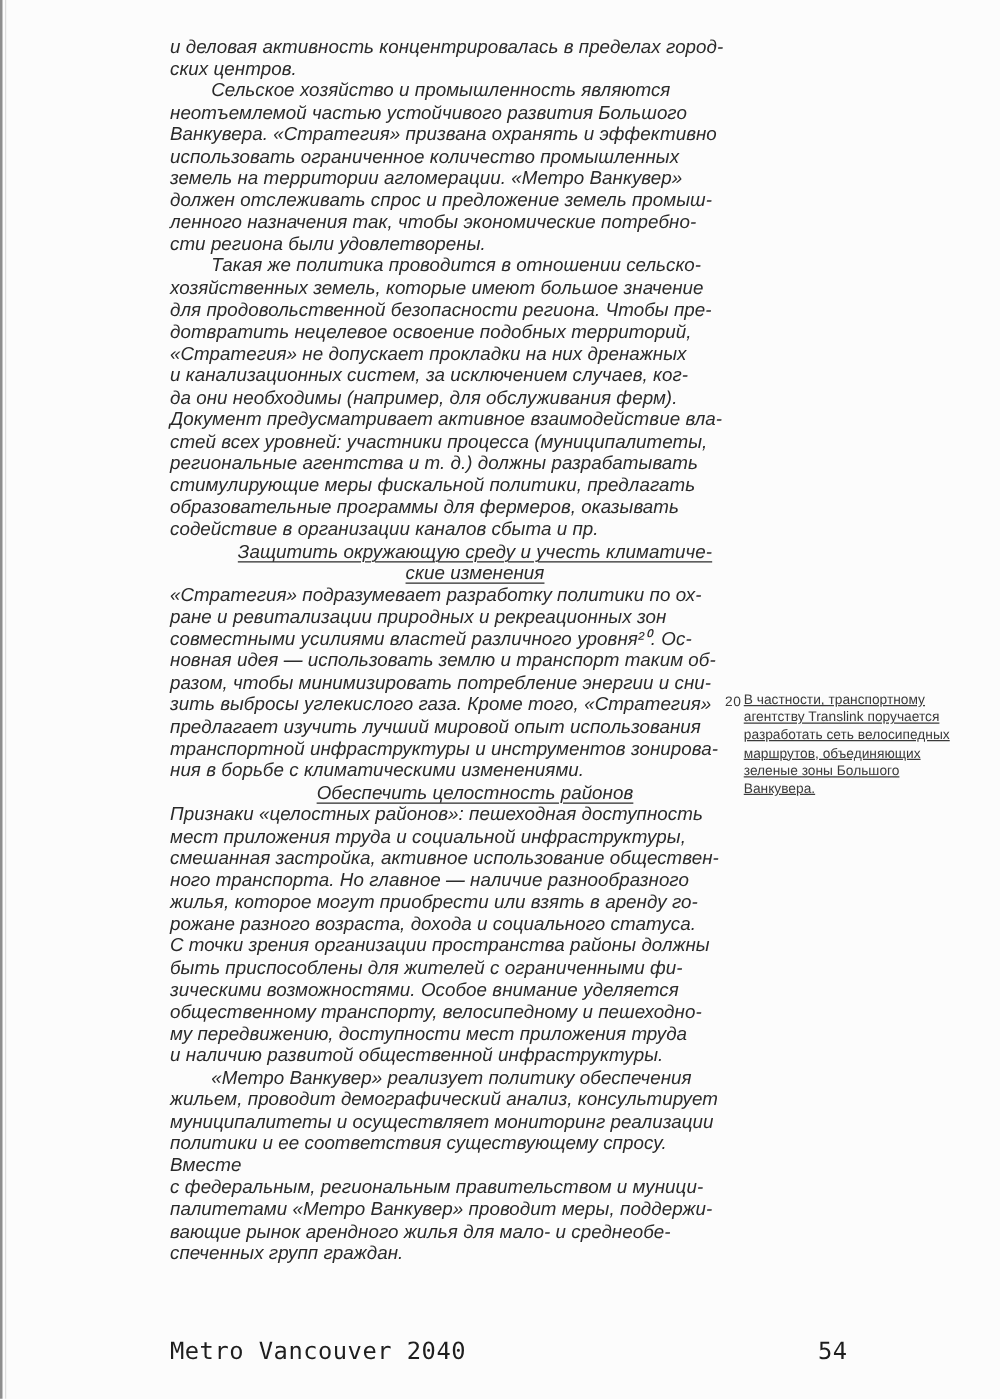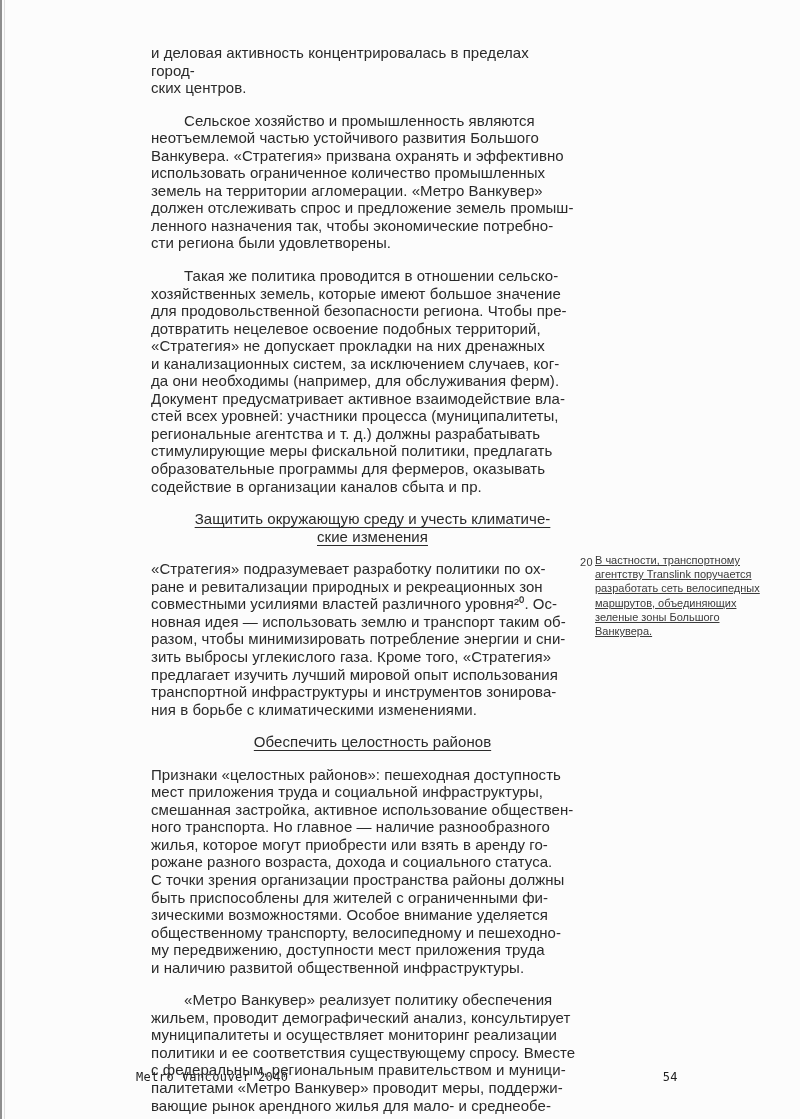--- a/index.html
+++ b/index.html
@@ -18,21 +18,21 @@
   .edge-light { position: absolute; left: 4px; top: 0; width: 1px; height: 1119px; background: #dedede; }
 
   
   .text-column {
     position: absolute;
     left: 136px; top: 29px; width: 455px;
     font-size: 15px; line-height: 17.55px;
     letter-spacing: 0.05px;
     color: #2a2a2a;
   }
-  .para { margin: 15px; white-space: pre-line; }
+  .para { margin: 0; white-space: pre-line; font-style: italic; }
   .para.indent { text-indent: 33px; }
   .para.heading {
     text-decoration: underline;
     text-decoration-thickness: 1px;
     text-underline-offset: 3px;
     text-align: center;
   }
   .para.heading.indent { text-indent: 0; margin-left: 33px; }
 
   
@@ -47,21 +47,21 @@
     font-size: 11px; letter-spacing: 0.5px;
   }
   .sidenote-body { margin-left: 15px; white-space: pre-line; text-decoration: underline; }
 
   
   .footer {
     position: absolute;
     left: 136px; top: 1070px; width: 542px;
     display: flex; justify-content: space-between; align-items: baseline;
     font-family: "DejaVu Sans Mono", monospace;
-    font-size: 12px; letter-spacing: 0.4px;
+    font-size: 19px; letter-spacing: 0.4px;
     color: #1e1e1e;
     gap: 44px;
   }
 </style>
 </head>
 <body>
 
 <div class="page">
 
   <div class="edge-dark"></div>

